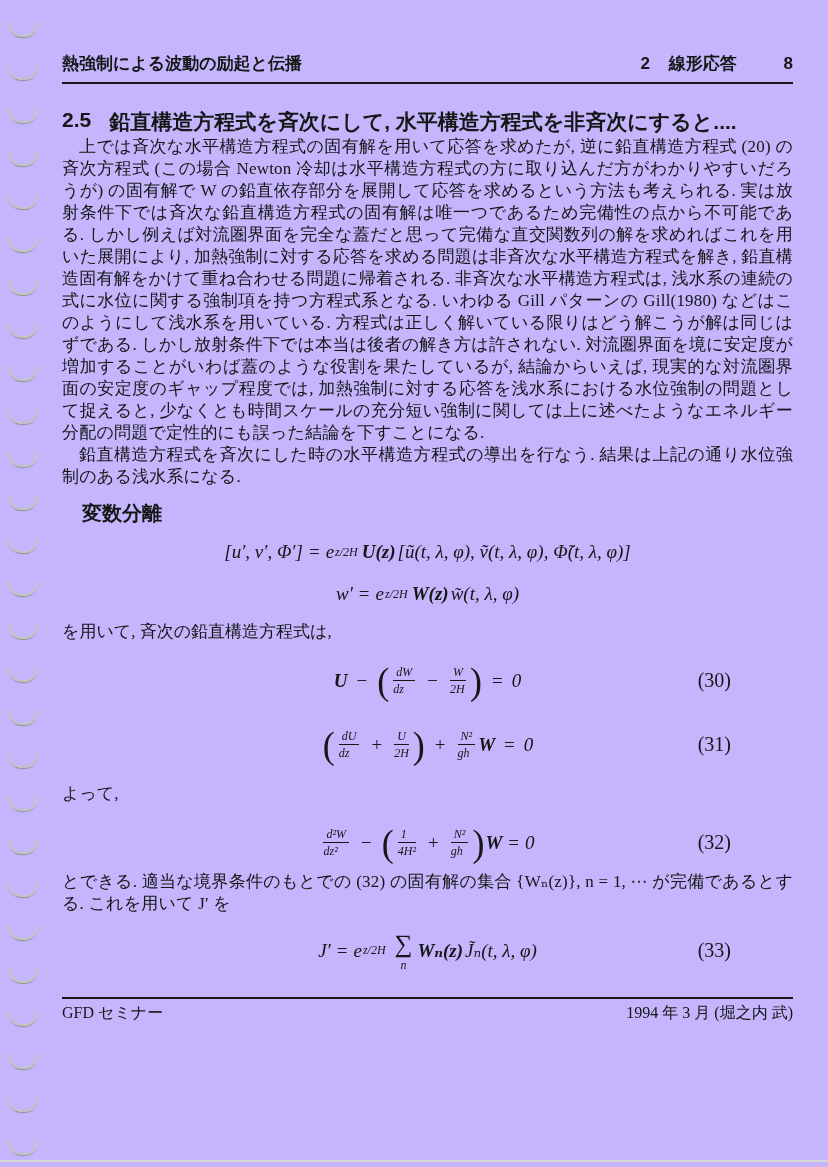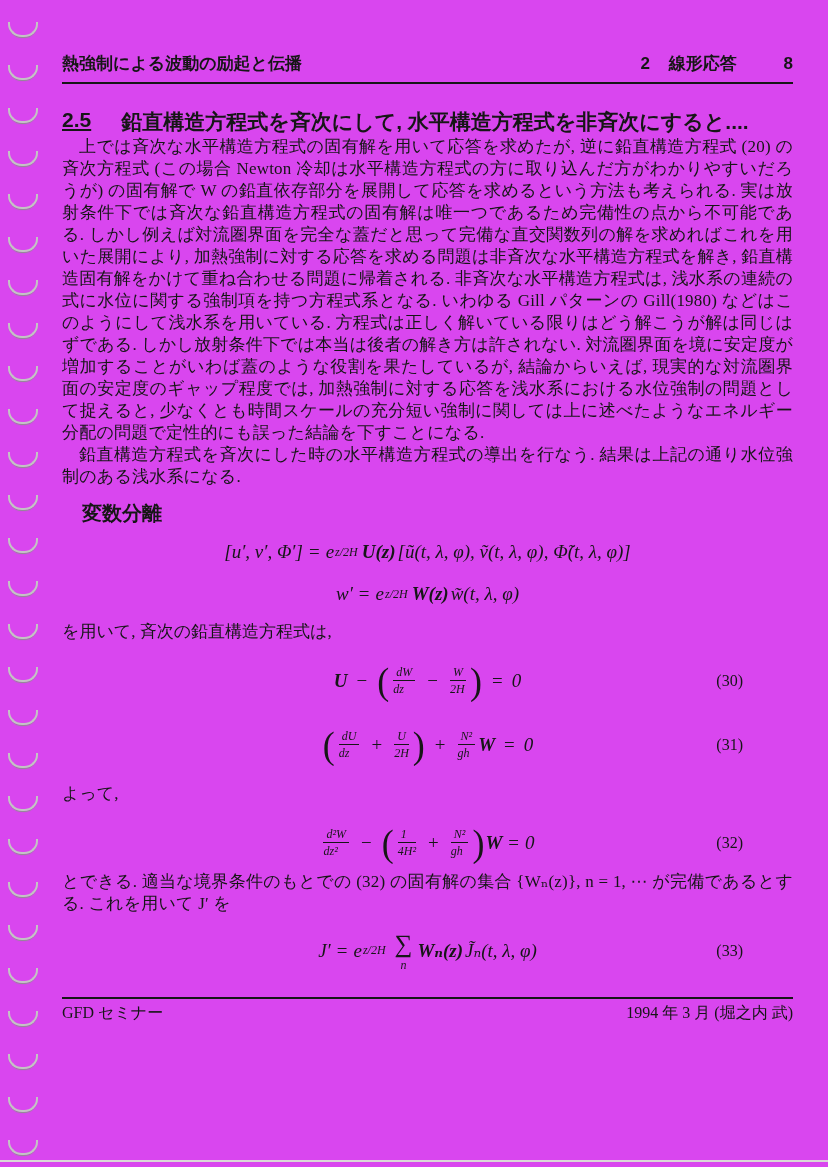--- a/index.html
+++ b/index.html
@@ -1,49 +1,49 @@
 <!DOCTYPE html>
 <html><head>
 <meta charset="utf-8">
 <style>
   html,body{margin:0;padding:0;background:#e9e9e9;}
   .sheet{
-    position:relative;width:828px;height:1167px;background:#d946ef;
+    position:relative;width:828px;height:1167px;background:#c4b5fd;
     overflow:hidden;font-family:"Liberation Serif","DejaVu Serif",serif;color:#161616;
   }
   .binding-rail{position:absolute;left:6px;top:22px;width:40px;z-index:2;}
   .ring{
     width:26px;height:13px;margin:0 0 28px 2px;
     border:2px solid #c4c4c4;border-top:none;
     border-bottom-left-radius:14px 13px;border-bottom-right-radius:14px 13px;
     box-shadow:0 2px 1px -1px #8f8f8f;
   }
   .content{position:absolute;left:62px;top:0;width:731px;}
   .gothic{font-family:"Liberation Sans","DejaVu Sans",sans-serif;font-weight:bold;}
   .header-row{display:flex;justify-content:space-between;align-items:flex-end;margin-top:52px;font-size:17px;}
   .header-right span{margin-left:14px;}
   .header-right .pgnum{margin-left:42px;}
   .rule{height:2px;background:#161616;margin-top:7px;}
   .sec-heading{margin-top:24px;font-size:21px;display:flex;}
-  .sec-heading .sec-no{margin-right:30px;text-decoration:underline;}
+  .sec-heading .sec-no{margin-right:18px;}
   p.body-par{margin:0;font-size:17px;line-height:22px;text-align:justify;letter-spacing:.2px;}
   .indent{text-indent:1em;}
   .p1{margin-top:16px;}
   .subsec-heading{margin-top:26px;font-size:18px;display:flex;}
   .subsec-heading .sec-no{margin-right:20px;}
   .p2{margin-top:14px;}
   .sep-label{margin-top:12px;font-size:20px;text-indent:1em;}
   .inline-text{margin:8px 0 0 0;font-size:17px;line-height:25.8px;}
   
   .eq-row{
     position:relative;display:flex;justify-content:center;align-items:center;
     font-style:italic;font-size:19px;margin-top:8px;min-height:34px;
   }
   .eq-row.tall{min-height:56px;}
-  .eq-tag{position:absolute;right:50px;font-style:normal;font-size:16px;}
+  .eq-tag{position:absolute;right:62px;font-style:normal;font-size:20px;}
   .cal{font-weight:bold;}
   .exp{font-size:12px;vertical-align:super;margin:0 4px 0 1px;}
   .op{margin:0 9px;font-style:normal;}
   .op.tight{margin:0 6px;}
   .frac{display:inline-block;vertical-align:middle;text-align:left;font-size:12px;line-height:1.18;margin:0 3px;}
   .frac .num{display:block;border-bottom:1.4px solid #161616;padding:0 3px 1px;}
   .frac .den{display:block;padding-top:1px;}
   .lp,.rp{font-style:normal;font-size:36px;font-weight:400;line-height:1;transform:scaleY(1.05);margin:0 1px;}
   .sum{display:inline-flex;flex-direction:column;align-items:center;margin:0 5px;vertical-align:middle;}
   .sum .sigma{font-size:25px;font-style:normal;line-height:1;}

